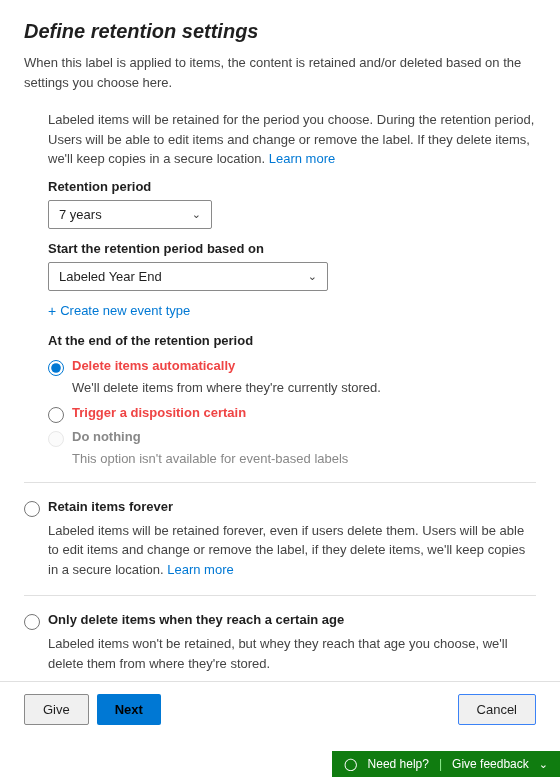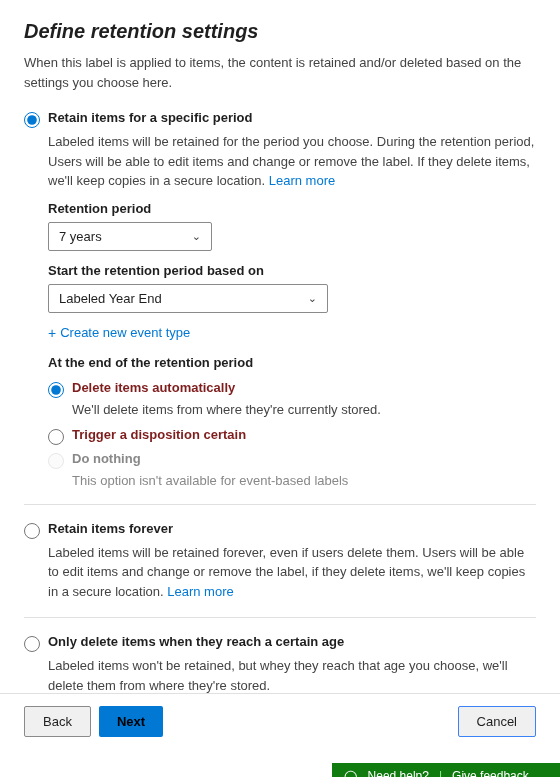--- a/index.html
+++ b/index.html
@@ -126,21 +126,21 @@
       margin-top: 2px;
       margin-right: 8px;
       accent-color: #0078d4;
       flex-shrink: 0;
       width: 16px;
       height: 16px;
     }
     .sub-radio-label {
       font-weight: 600;
       font-size: 13px;
-      color: #7f1d1d;
+      color: #ef4444;
     }
     .sub-radio-description {
       font-size: 13px;
       color: #444;
       margin-left: 24px;
       margin-bottom: 10px;
     }
     .divider {
       border: none;
       border-top: 1px solid #e0e0e0;
@@ -217,24 +217,20 @@
 </head>
 <body>
 
 <div class="page-container">
 
   <h1 class="page-title">Define retention settings</h1>
 
   <p class="page-description">When this label is applied to items, the content is retained and/or deleted based on the settings you choose here.</p>
 
   <div class="section">
-    <label class="radio-option">
-      <input type="radio" name="main-option" checked="" style="">
-      <span class="radio-label">Retain items for a specific period</span>
-    </label>
     <div class="indent-content">
       <span>Labeled items will be retained for the period you choose. During the retention period, Users will be able to edit items and change or remove the label. If they delete items, we'll keep copies in a secure location.</span>
       <a href="#">Learn more</a>
     </div>
 
     <div class="dropdown-wrapper">
       <div class="field-label">Retention period</div>
       <div class="dropdown">
         <span>7 years</span>
         <span class="dropdown-chevron">⌄</span>
@@ -302,21 +298,21 @@
     <label class="radio-option">
       <input type="radio" name="main-option" style="">
       <span class="radio-label">Only delete items when they reach a certain age</span>
     </label>
     <div class="indent-content">Labeled items won't be retained, but whey they reach that age you choose, we'll delete them from where they're stored.</div>
   </div>
 </div>
 
 <div class="footer-bar">
   <div class="footer-left">
-    <button class="btn-back">Back</button>
+    <button class="btn-back">Give</button>
     <button class="btn-next">Next</button>
   </div>
   <button class="btn-cancel">Cancel</button>
 </div>
 
 <div class="help-bar">
   <span class="help-icon">◯</span>
   <a href="#">Need help?</a>
   <span class="help-divider">|</span>
   <a href="#">Give feedback</a>

